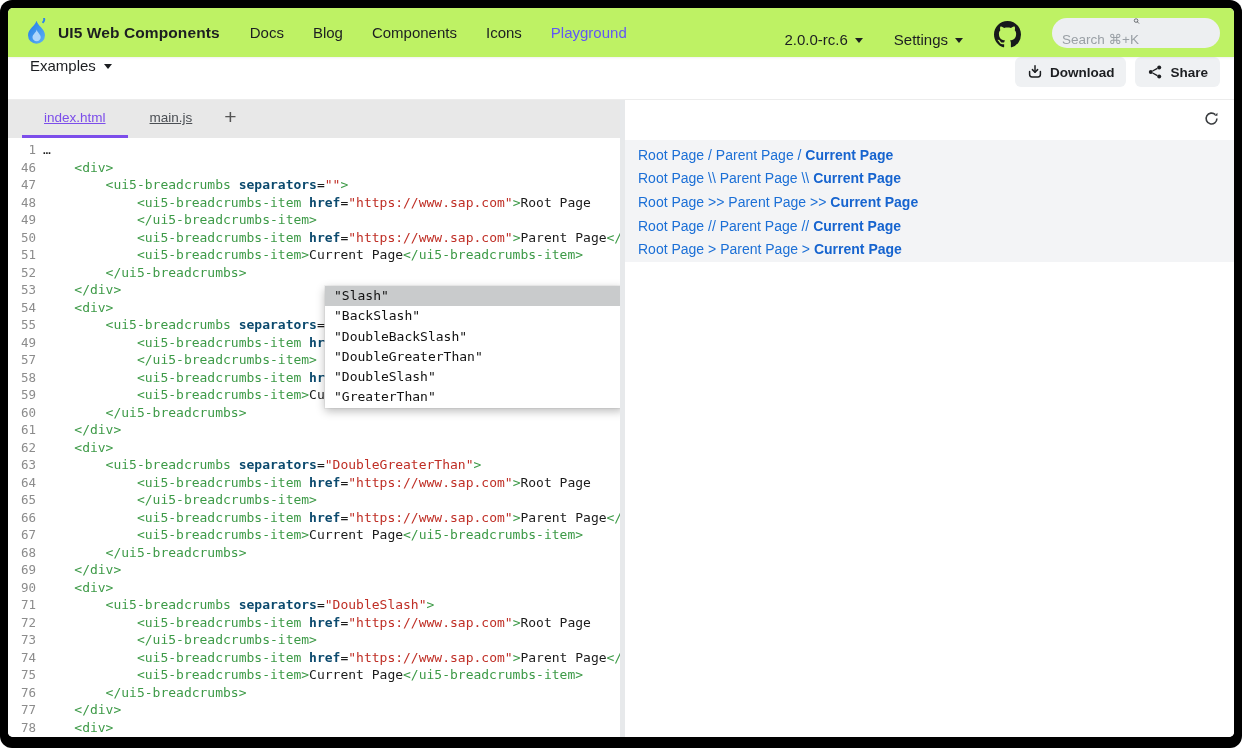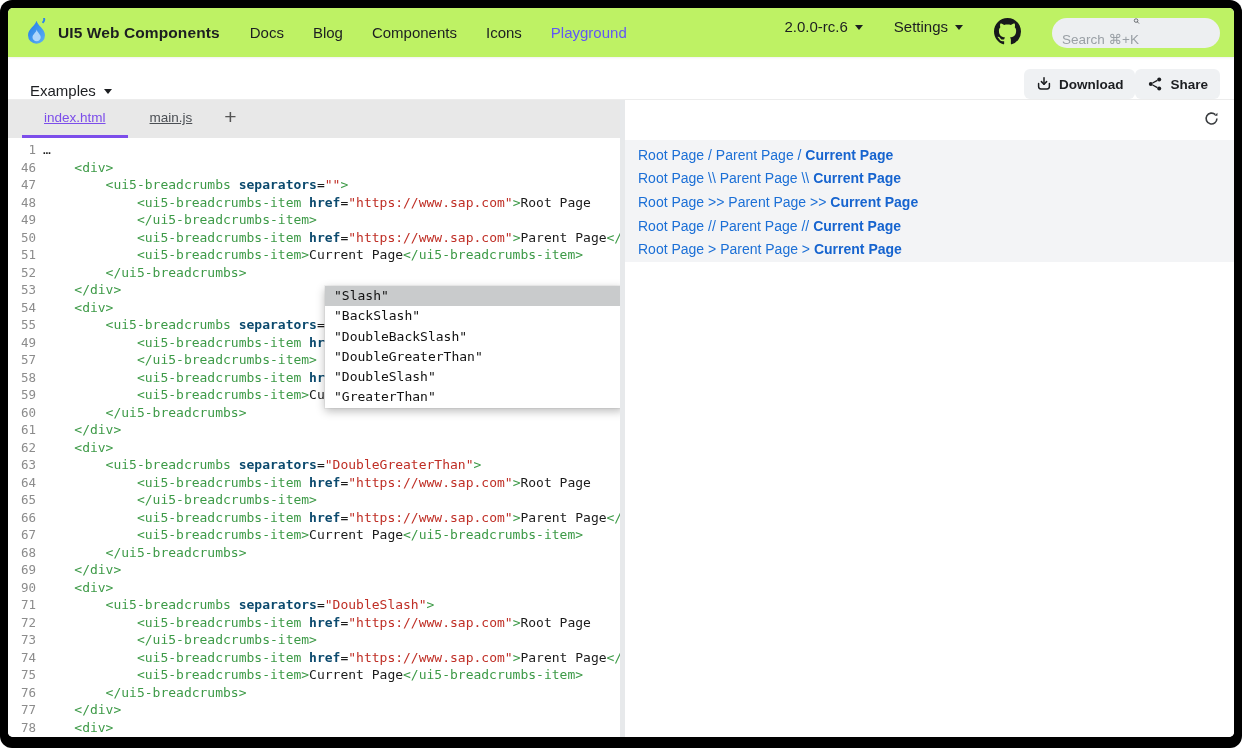--- a/index.html
+++ b/index.html
@@ -8,36 +8,36 @@
   .app{position:absolute;left:8px;top:8px;right:8px;bottom:11px;background:#fff;border-radius:5px;overflow:hidden;}
 
   
   .navbar{position:absolute;left:0;top:0;right:0;height:49px;background:#bef264;display:flex;align-items:center;
     padding:0 14px 0 16px;box-sizing:border-box;box-shadow:0 1px 2px rgba(0,0,0,.06);z-index:30;}
   .brand-wrap{display:flex;align-items:center;gap:9px;margin-right:30px;}
   .brand{font-size:15.5px;font-weight:700;color:#1c1e21;letter-spacing:.1px;}
   .nav-links{display:flex;align-items:center;gap:29px;}
   .nav-link{font-size:15px;color:#1c1e21;text-decoration:none;cursor:pointer;}
   .nav-link.active{color:#6157f5;}
-  .nav-right{margin-left:auto;display:flex;align-items:flex-start;gap:31px;}
+  .nav-right{margin-left:auto;display:flex;align-items:flex-end;gap:31px;}
   .drop-label{font-size:15px;color:#1c1e21;display:flex;align-items:center;gap:7px;cursor:pointer;}
   .caret{width:0;height:0;border-left:4.5px solid transparent;border-right:4.5px solid transparent;
     border-top:5.5px solid #1c1e21;display:inline-block;margin-top:2px;}
   .gh{display:flex;align-items:center;cursor:pointer;}
   .search-pill{width:168px;height:30px;background:#edeff1;border-radius:15px;display:flex;align-items:center;
     padding:0 10px;box-sizing:border-box;gap:7px;flex-direction:column;}
   .search-pill input{border:none;outline:none;background:transparent;font-size:13.5px;color:#33373c;width:100%;
     font-family:"Liberation Sans",sans-serif;}
   .search-pill input::placeholder{color:#9aa0a6;}
 
   
-  .toolbar{position:absolute;left:0;top:49px;right:0;height:43px;background:#fff;display:flex;align-items:flex-end;
+  .toolbar{position:absolute;left:0;top:49px;right:0;height:43px;background:#fff;display:flex;align-items:flex-start;
     padding:0 14px 0 22px;box-sizing:border-box;border-bottom:1px solid #ececec;z-index:20;}
   .examples{font-size:15px;color:#1c1e21;display:flex;align-items:center;gap:8px;cursor:pointer;}
-  .toolbar-right{margin-left:auto;display:flex;align-items:center;}
+  .toolbar-right{margin-left:auto;display:flex;align-items:center;gap:9px;}
   .tb-btn{height:30px;background:#eff1f3;border:none;border-radius:6px;display:flex;align-items:center;gap:7px;
     padding:0 12px;font-size:13.5px;font-weight:700;color:#1c1e21;cursor:pointer;font-family:"Liberation Sans",sans-serif;}
 
   
   .main{position:absolute;left:0;top:92px;right:0;bottom:0;}
   .editor-pane{position:absolute;left:0;top:0;bottom:0;width:612px;background:#fff;overflow:hidden;}
   .splitter{position:absolute;left:612px;top:0;bottom:0;width:5px;background:#e7e9eb;cursor:col-resize;z-index:5;}
   .preview-pane{position:absolute;left:617px;top:0;right:0;bottom:0;background:#fff;}
 
   

